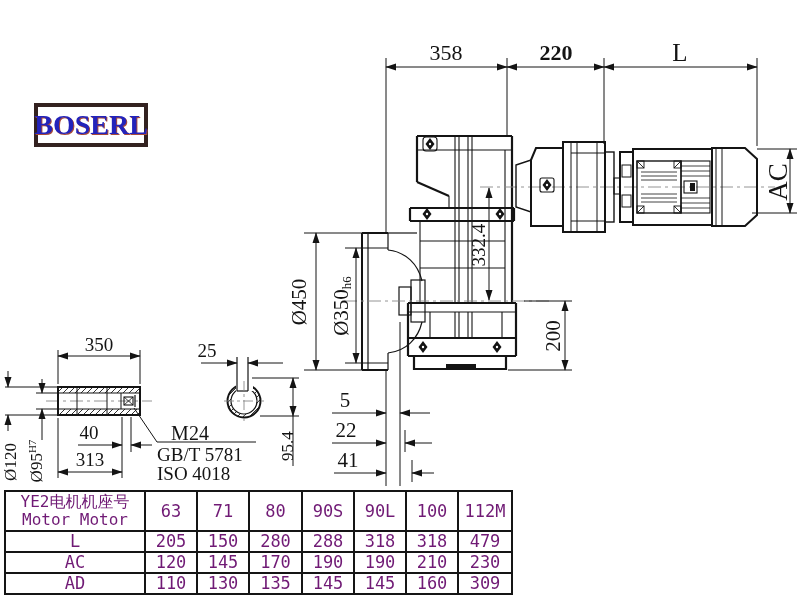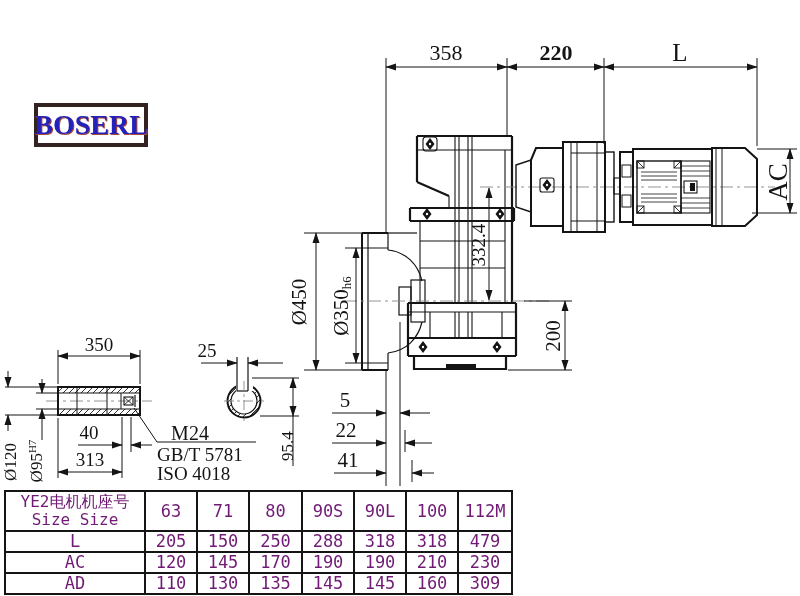--- a/index.html
+++ b/index.html
@@ -314,35 +314,35 @@
         <col style="width:53px">
     <col style="width:52px">
         <col style="width:52px">
         <col style="width:52px">
         <col style="width:54px">
   </colgroup>
   <tbody>
         <tr class="hdr">
     <td class="lab">
       <div>YE2电机机座号</div>
-      <div class="en">Size Size</div>
+      <div class="en">Motor Motor</div>
     </td>
     <td>63</td>
     <td>71</td>
     <td>80</td>
     <td>90S</td>
     <td>90L</td>
     <td>100</td>
     <td>112M</td>
   </tr>
   <tr class="r">
     <td class="lab">L</td>
     <td>205</td>
     <td>150</td>
-    <td>250</td>
+    <td>280</td>
     <td>288</td>
     <td>318</td>
     <td>318</td>
     <td>479</td>
   </tr>
   <tr class="r">
     <td class="lab">AC</td>
     <td>120</td>
     <td>145</td>
     <td>170</td>

